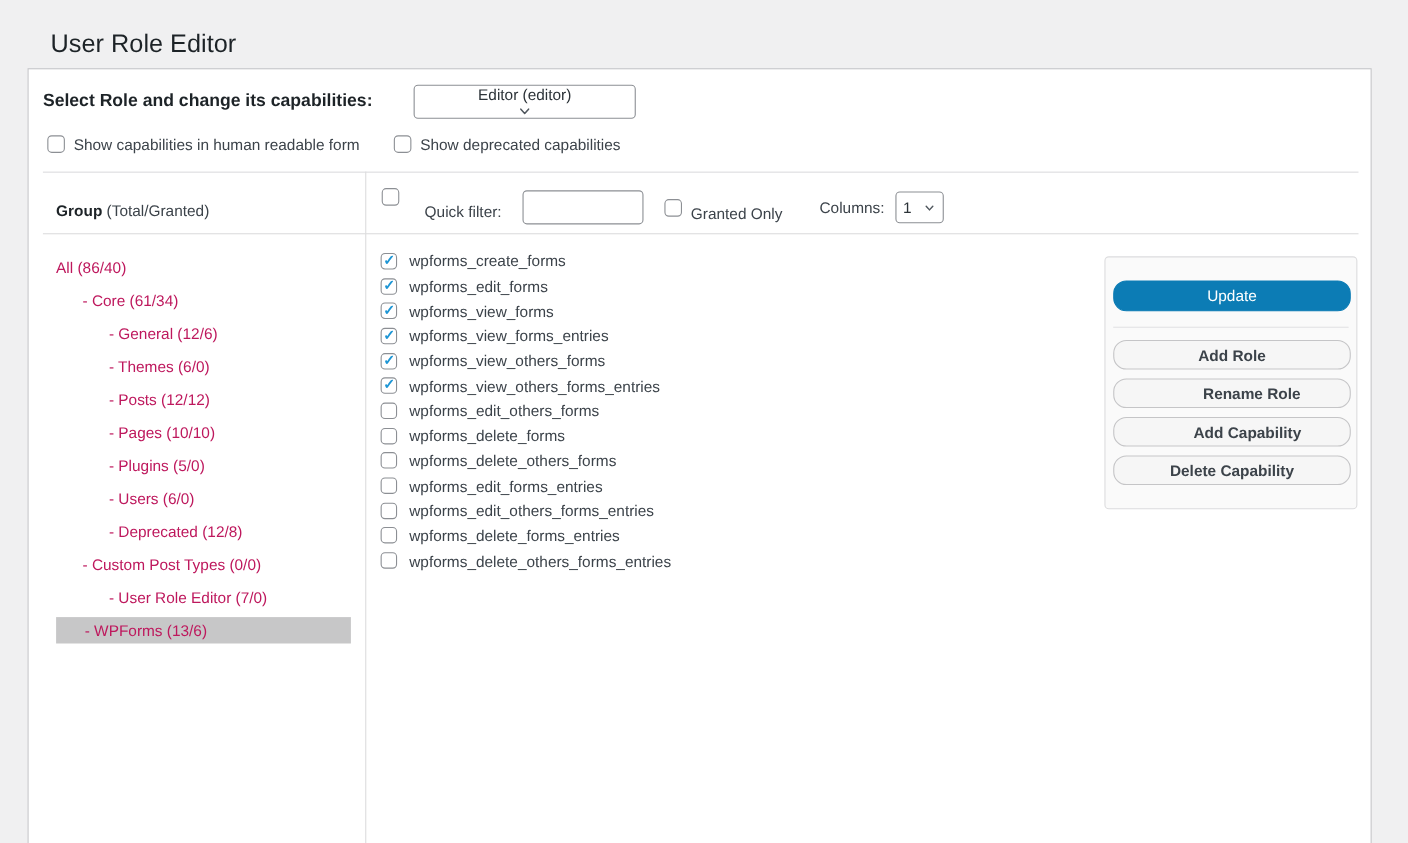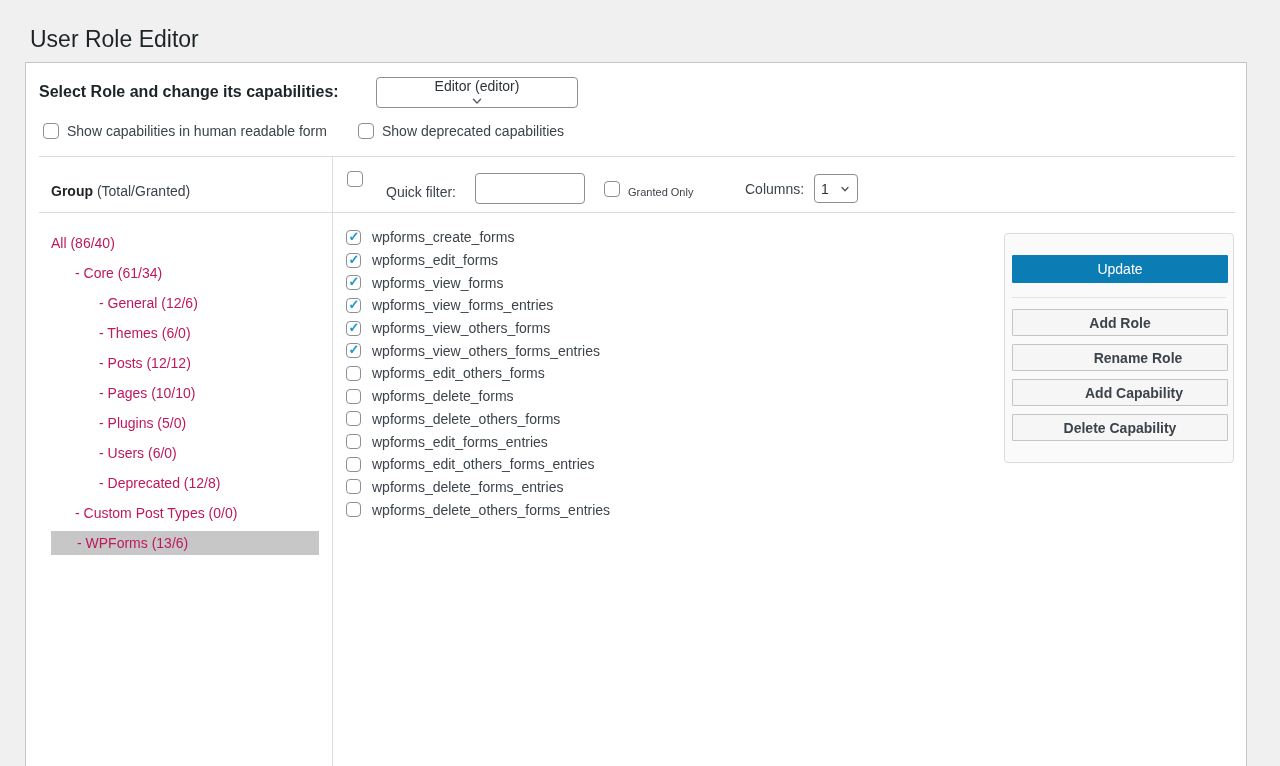--- a/index.html
+++ b/index.html
@@ -1,20 +1,20 @@
 <!DOCTYPE html>
 <html style="--primary: #0c7cb5; --check: #1e96d5; --selected-row: #c7c7c8; --page-bg: #f0f0f1;"><head>
 <meta charset="utf-8">
 <style>
   * { margin:0; padding:0; box-sizing:border-box; }
   html,body { width:1280px; height:766px; overflow:hidden;
     font-family:"Liberation Sans", sans-serif;
     background:var(--page-bg,#f0f0f1); color:#3c434a; }
 
-  .page-title { position:absolute; left:30px; top:26px;
+  .page-title { position:absolute; left:46px; top:26px;
     font-size:23px; font-weight:400; color:#1d2327; }
 
   .panel { position:absolute; left:25px; top:62px; width:1222px; height:740px;
     background:#fff; border:1px solid #c3c4c7; }
 
   
   .role-label { position:absolute; left:13px; top:20px;
     font-size:16px; font-weight:700; color:#1d2327; }
   .select { position:absolute; display:flex; align-items:center; justify-content:space-between;
     background:#fff; border:1px solid #8c8f94; border-radius:4px;
@@ -41,21 +41,21 @@
 
   
   .group-header { position:absolute; left:25px; top:120px; font-size:14px; color:#3c434a; }
   .group-header b { font-weight:700; color:#1d2327; }
   .qf-cb { position:absolute; left:321px; top:108px; }
   .qf-label { position:absolute; left:360px; top:121px; font-size:14px; }
   .qf-input { position:absolute; left:449px; top:110px; width:110px; height:31px;
     border:1px solid #8c8f94; border-radius:4px; font-size:14px; padding:0 8px;
     font-family:"Liberation Sans", sans-serif; color:#2c3338; background:#fff; }
   .go-cb { position:absolute; left:578px; top:118px; }
-  .go-label { position:absolute; left:602px; top:123px; font-size:11px; }
+  .go-label { position:absolute; left:602px; top:123px; font-size:14px; }
   .cols-label { position:absolute; left:719px; top:118px; font-size:14px; }
   .cols-select { left:788px; top:111px; width:44px; height:29px; padding:0 6px; }
 
   
   .tree { position:absolute; left:13px; top:165px; width:293px; }
   .tree-row { height:30px; line-height:30px; margin-left:12px; margin-right:13px;
     font-size:14px; color:#be185d; cursor:pointer; white-space:nowrap; }
   .tree-row.lvl1 { padding-left:24px; }
   .tree-row.lvl2 { padding-left:48px; }
   .tree-row.sel { background:var(--selected-row,#c7c7c8); height:24px; line-height:24px;
@@ -66,21 +66,21 @@
   .cap-row { height:22.7px; display:flex; align-items:center; }
   .cap-row .cb { width:15px; height:15px; flex:0 0 15px; margin-right:11px; }
   .cap-row .cb.checked::after { font-size:13px; left:1.5px; top:-2px; }
   .cap-label { font-size:14px; color:#3c434a; white-space:nowrap; }
 
   
   .actions { position:absolute; left:978px; top:170px; width:230px; height:230px;
     background:#fafafa; border:1px solid #dcdcde; border-radius:4px; }
   .btn { position:absolute; left:7px; width:216px; display:block;
     font-family:"Liberation Sans", sans-serif; font-size:14px; cursor:pointer;
-    border-radius:1px; text-align:center; }
+    border-radius:12px; text-align:center; }
   .btn-primary { top:21px; height:28px; background:var(--primary,#0c7cb5);
     border:1px solid var(--primary,#0c7cb5); color:#fff; }
   .actions-div { position:absolute; left:7px; right:7px; top:63px; height:1px; background:#e3e3e5; }
   .btn-secondary { height:27px; background:#f6f6f6; border:1px solid #c5c5c7; color:#3c434a;font-weight:bold; }
   .btn-add-role { top:75px; }
   .btn-rename-role { top:110px;padding-left:36px; }
   .btn-add-cap { top:145px;padding-left:28px; }
   .btn-del-cap { top:180px; }
 </style>
 </head>
@@ -131,20 +131,21 @@
       <div class="tree-row lvl0">All (86/40)</div>
       <div class="tree-row lvl1">- Core (61/34)</div>
       <div class="tree-row lvl2">- General (12/6)</div>
       <div class="tree-row lvl2">- Themes (6/0)</div>
       <div class="tree-row lvl2">- Posts (12/12)</div>
       <div class="tree-row lvl2">- Pages (10/10)</div>
       <div class="tree-row lvl2">- Plugins (5/0)</div>
       <div class="tree-row lvl2">- Users (6/0)</div>
       <div class="tree-row lvl2">- Deprecated (12/8)</div>
       <div class="tree-row lvl1">- Custom Post Types (0/0)</div>
+      <div class="tree-row lvl2">- User Role Editor (7/0)</div>
       <div class="tree-row lvl2 sel">- WPForms (13/6)</div>
     </div>
 
   <div class="caps" id="caps">
       <div class="cap-row">
     <span class="cb checked"></span>
     <span class="cap-label">wpforms_create_forms</span>
   </div>
       <div class="cap-row">
     <span class="cb checked"></span>

